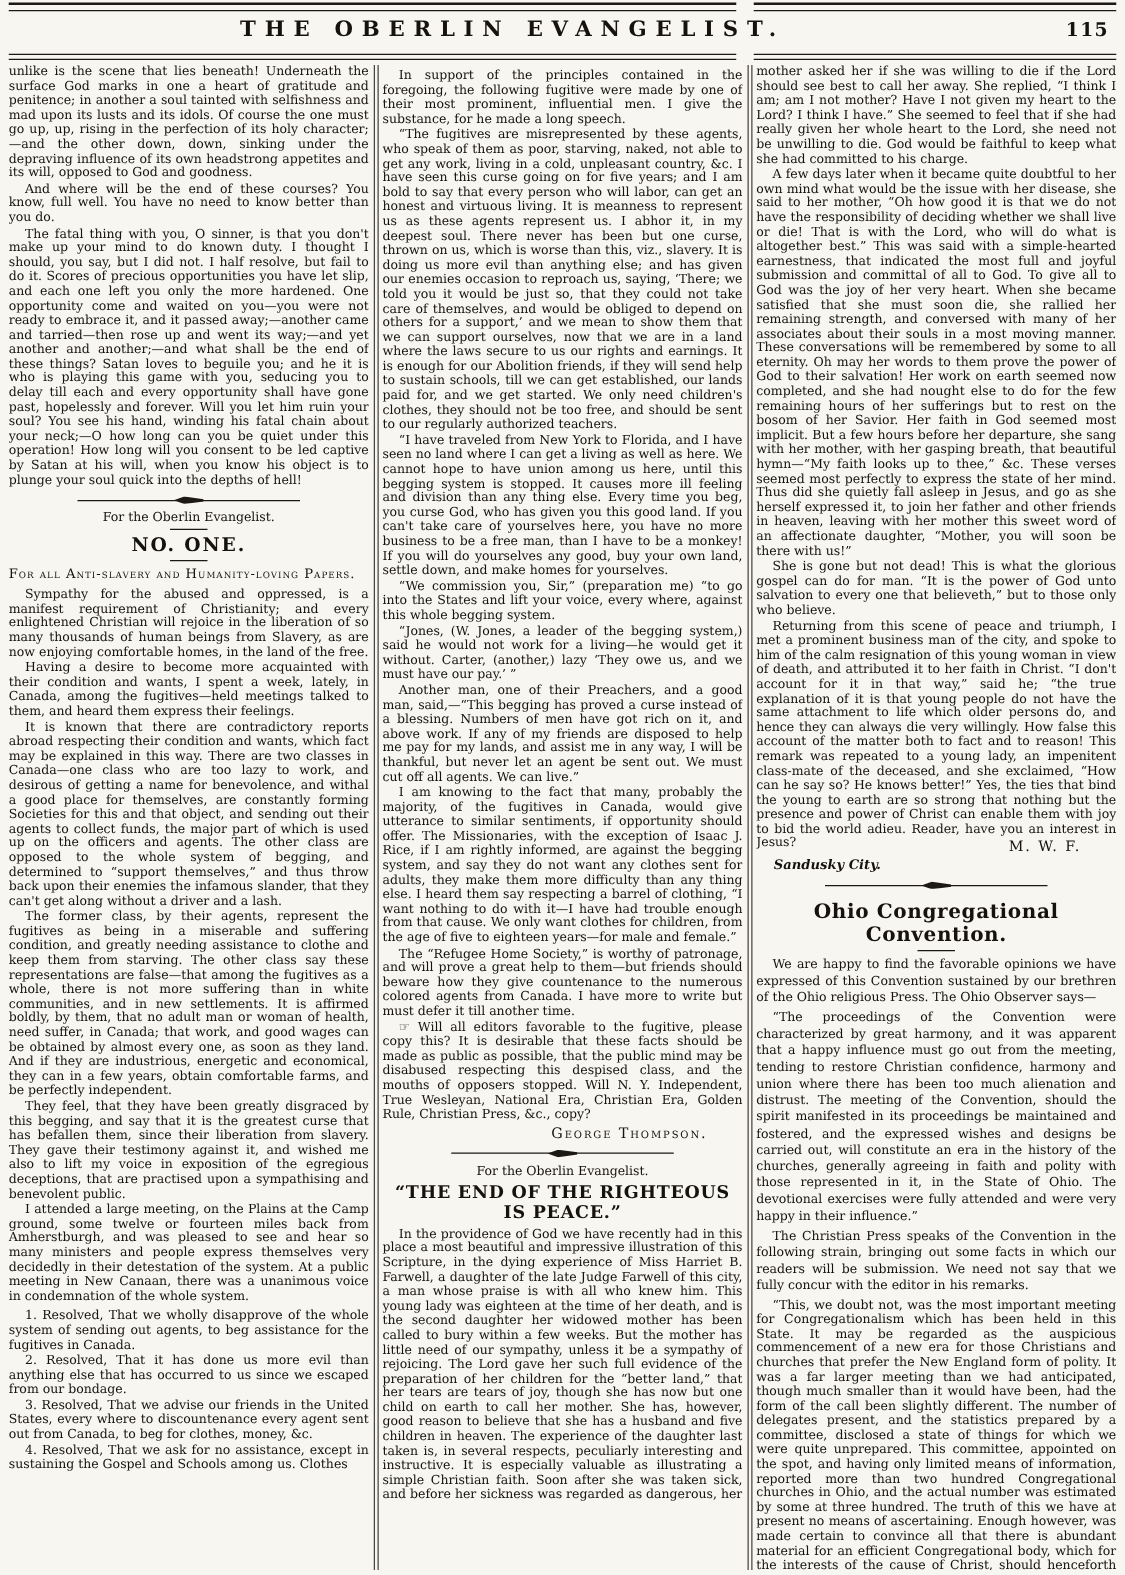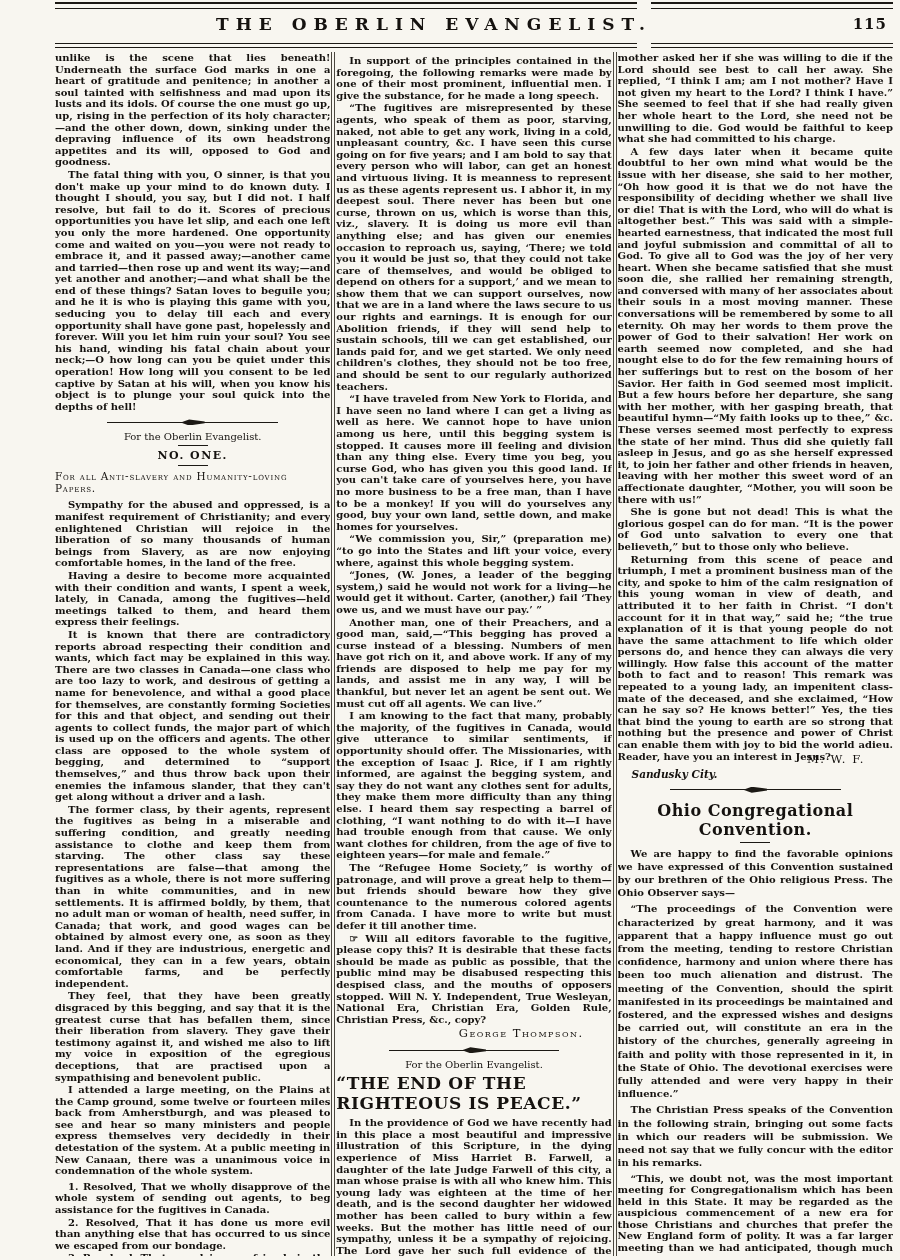--- a/index.html
+++ b/index.html
@@ -5,54 +5,53 @@
   html,body{margin:0;padding:0;background:#d8d5cd;}
   .page{
     position:relative;
     width:900px;height:1260px;
     margin:0 auto;
     background:#f8f6f0;
     color:#15120f;
     font-family:"DejaVu Serif","Liberation Serif",serif;
     overflow:hidden;
     box-sizing:border-box;
-    padding-left:48px;
   }
   
   .rule-row{display:flex;gap:14px;margin:2px 7px 0 7px;}
   .rule-seg{height:4px;border-top:2px solid #1c1914;border-bottom:1px solid #1c1914;}
   .rule-seg.left{width:582px;}
   .rule-seg.right{flex:1;}
   .rule-row.thin .rule-seg{height:3px;border-top:1px solid #1c1914;border-bottom:1px solid #1c1914;}
   .masthead{position:relative;height:30px;margin:2px 7px 0 7px;}
   .masthead .title{
     position:absolute;left:0;right:80px;top:3px;
     text-align:center;font-weight:bold;font-size:17px;letter-spacing:7px;
     white-space:nowrap;
   }
   .masthead .pagenum{position:absolute;right:6px;top:4px;font-size:15px;font-weight:bold;letter-spacing:1px;}
   
   .columns{display:flex;justify-content:space-between;padding:4px 7px 0 7px;height:1208px;box-sizing:border-box;}
   .col{width:288px;overflow:hidden;}
   .vsep{width:2px;border-left:1px solid #4a463e;border-right:1px solid #4a463e;margin:0 1px;}
   
-  .p{margin:0 0 1px 0;font-size:10px;line-height:11.6px;text-align:justify;text-indent:13px;font-weight:bold;}
+  .p{margin:0 0 1px 0;font-size:10px;line-height:11.6px;text-align:justify;text-indent:13px;}
   .p.first{text-indent:0;}
   .divider{display:flex;align-items:center;justify-content:center;width:62%;margin:7px auto 6px auto;}
   .divider::before,.divider::after{content:"";flex:1;border-top:1px solid #1c1914;}
   .divider .arrow{width:24px;height:6px;background:#1c1914;clip-path:polygon(0 50%,35% 0,100% 35%,100% 65%,35% 100%);margin:0 -3px;flex:none;}
   .for-line{margin:3px 0 1px 0;text-align:center;font-size:10px;}
   .fat-title{margin:2px 0 1px 0;text-align:center;font-weight:bold;font-size:11.5px;letter-spacing:.4px;}
   .shortrule{width:30px;border-top:1px solid #1c1914;margin:3px auto;}
-  .no-line{margin:1px 0;text-align:center;font-size:11px;letter-spacing:1.5px;font-weight:bold;}
+  .no-line{margin:1px 0;text-align:center;font-size:15px;letter-spacing:1.5px;font-weight:bold;}
   .salutation{margin:4px 0 5px 0;font-variant:small-caps;font-size:10.5px;letter-spacing:.8px;text-align:left;}
   .sig{margin:1px 28px 2px 0;text-align:right;font-variant:small-caps;font-size:11.5px;letter-spacing:1.5px;}
   .sig.overlap{margin-top:-11.6px;}
   .dateline{margin:0 0 2px 14px;font-style:italic;font-weight:bold;font-size:10.5px;}
-  .quote-title{margin:3px 0 4px 0;font-weight:bold;font-size:17px;letter-spacing:.6px;}
+  .quote-title{margin:3px 0 4px 0;text-align:center;font-weight:bold;font-size:14px;letter-spacing:.6px;}
   .big-title{margin:8px 0 2px 0;text-align:center;font-weight:bold;font-size:16px;letter-spacing:.5px;}
   .leaded .p{line-height:13.2px;}
 </style>
 </head>
 <body>
 
 <div class="page">
 
   <div class="rule-row">
     <div class="rule-seg left"></div>
@@ -66,20 +65,21 @@
 
   <div class="rule-row thin">
     <div class="rule-seg left"></div>
     <div class="rule-seg right"></div>
   </div>
 
   <div class="columns">
 
     <div class="col">
       <p class="p first">unlike is the scene that lies beneath!  Underneath the surface God marks in one a heart of gratitude and penitence; in another a soul tainted with selfishness and mad upon its lusts and its idols.  Of course the one must go up, up, rising in the perfection of its holy character;—and the other down, down, sinking under the depraving influence of its own headstrong appetites and its will, opposed to God and goodness.</p>
+      <p class="p">And where will be the end of these courses?  You know, full well.  You have no need to know better than you do.</p>
       <p class="p">The fatal thing with you, O sinner, is that you don't make up your mind to do known duty.  I thought I should, you say, but I did not.  I half resolve, but fail to do it.  Scores of precious opportunities you have let slip, and each one left you only the more hardened.  One opportunity come and waited on you—you were not ready to embrace it, and it passed away;—another came and tarried—then rose up and went its way;—and yet another and another;—and what shall be the end of these things?  Satan loves to beguile you; and he it is who is playing this game with you, seducing you to delay till each and every opportunity shall have gone past, hopelessly and forever.  Will you let him ruin your soul?  You see his hand, winding his fatal chain about your neck;—O how long can you be quiet under this operation!  How long will you consent to be led captive by Satan at his will, when you know his object is to plunge your soul quick into the depths of hell!</p>
 
       <div class="divider">
           <span class="arrow"></span>
         </div>
 
       <div class="for-line">For the Oberlin Evangelist.</div>
       <div class="shortrule"></div>
       <div class="no-line">NO. ONE.</div>
       <div class="shortrule"></div>
@@ -94,25 +94,25 @@
 
       <p class="p" style="margin-top:4px">1. Resolved, That we wholly disapprove of the whole system of sending out agents, to beg assistance for the fugitives in Canada.</p>
       <p class="p">2. Resolved, That it has done us more evil than anything else that has occurred to us since we escaped from our bondage.</p>
       <p class="p">3. Resolved, That we advise our friends in the United States, every where to discountenance every agent sent out from Canada, to beg for clothes, money, &amp;c.</p>
       <p class="p">4. Resolved, That we ask for no assistance, except in sustaining the Gospel and Schools among us.  Clothes</p>
     </div>
 
     <div class="vsep"></div>
 
     <div class="col">
-      <p class="p" style="margin-top:3px">In support of the principles contained in the foregoing, the following remarks were made by one of their most prominent, influential men.  I give the substance, for he made a long speech.</p>
+      <p class="p" style="margin-top:3px">In support of the principles contained in the foregoing, the following fugitive were made by one of their most prominent, influential men.  I give the substance, for he made a long speech.</p>
       <p class="p">“The fugitives are misrepresented by these agents, who speak of them as poor, starving, naked, not able to get any work, living in a cold, unpleasant country, &amp;c.  I have seen this curse going on for five years; and I am bold to say that every person who will labor, can get an honest and virtuous living.  It is meanness to represent us as these agents represent us.  I abhor it, in my deepest soul.  There never has been but one curse, thrown on us, which is worse than this, viz., slavery.  It is doing us more evil than anything else; and has given our enemies occasion to reproach us, saying, ‘There; we told you it would be just so, that they could not take care of themselves, and would be obliged to depend on others for a support,’ and we mean to show them that we can support ourselves, now that we are in a land where the laws secure to us our rights and earnings.  It is enough for our Abolition friends, if they will send help to sustain schools, till we can get established, our lands paid for, and we get started.  We only need children's clothes, they should not be too free, and should be sent to our regularly authorized teachers.</p>
       <p class="p">“I have traveled from New York to Florida, and I have seen no land where I can get a living as well as here.  We cannot hope to have union among us here, until this begging system is stopped.  It causes more ill feeling and division than any thing else.  Every time you beg, you curse God, who has given you this good land.  If you can't take care of yourselves here, you have no more business to be a free man, than I have to be a monkey!  If you will do yourselves any good, buy your own land, settle down, and make homes for yourselves.</p>
       <p class="p">“We commission you, Sir,” (preparation me) “to go into the States and lift your voice, every where, against this whole begging system.</p>
-      <p class="p">“Jones, (W. Jones, a leader of the begging system,) said he would not work for a living—he would get it without.  Carter, (another,) fail ‘They owe us, and we must have our pay.’ ”</p>
+      <p class="p">“Jones, (W. Jones, a leader of the begging system,) said he would not work for a living—he would get it without.  Carter, (another,) lazy ‘They owe us, and we must have our pay.’ ”</p>
       <p class="p">Another man, one of their Preachers, and a good man, said,—“This begging has proved a curse instead of a blessing.  Numbers of men have got rich on it, and above work.  If any of my friends are disposed to help me pay for my lands, and assist me in any way, I will be thankful, but never let an agent be sent out.  We must cut off all agents.  We can live.”</p>
       <p class="p">I am knowing to the fact that many, probably the majority, of the fugitives in Canada, would give utterance to similar sentiments, if opportunity should offer.  The Missionaries, with the exception of Isaac J. Rice, if I am rightly informed, are against the begging system, and say they do not want any clothes sent for adults, they make them more difficulty than any thing else.  I heard them say respecting a barrel of clothing, “I want nothing to do with it—I have had trouble enough from that cause.  We only want clothes for children, from the age of five to eighteen years—for male and female.”</p>
       <p class="p">The “Refugee Home Society,” is worthy of patronage, and will prove a great help to them—but friends should beware how they give countenance to the numerous colored agents from Canada.  I have more to write but must defer it till another time.</p>
       <p class="p">☞ Will all editors favorable to the fugitive, please copy this?  It is desirable that these facts should be made as public as possible, that the public mind may be disabused respecting this despised class, and the mouths of opposers stopped.  Will N. Y. Independent, True Wesleyan, National Era, Christian Era, Golden Rule, Christian Press, &amp;c., copy?</p>
       <div class="sig">George Thompson.</div>
 
       <div class="divider">
           <span class="arrow"></span>
         </div>
 

